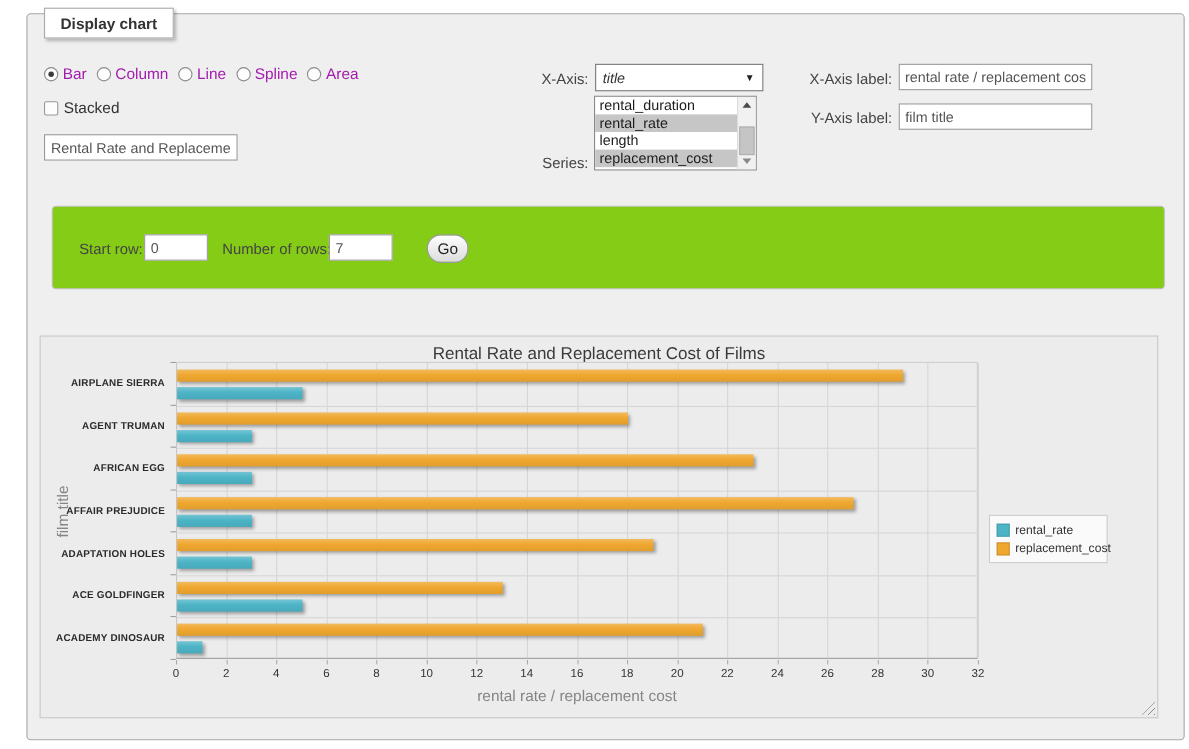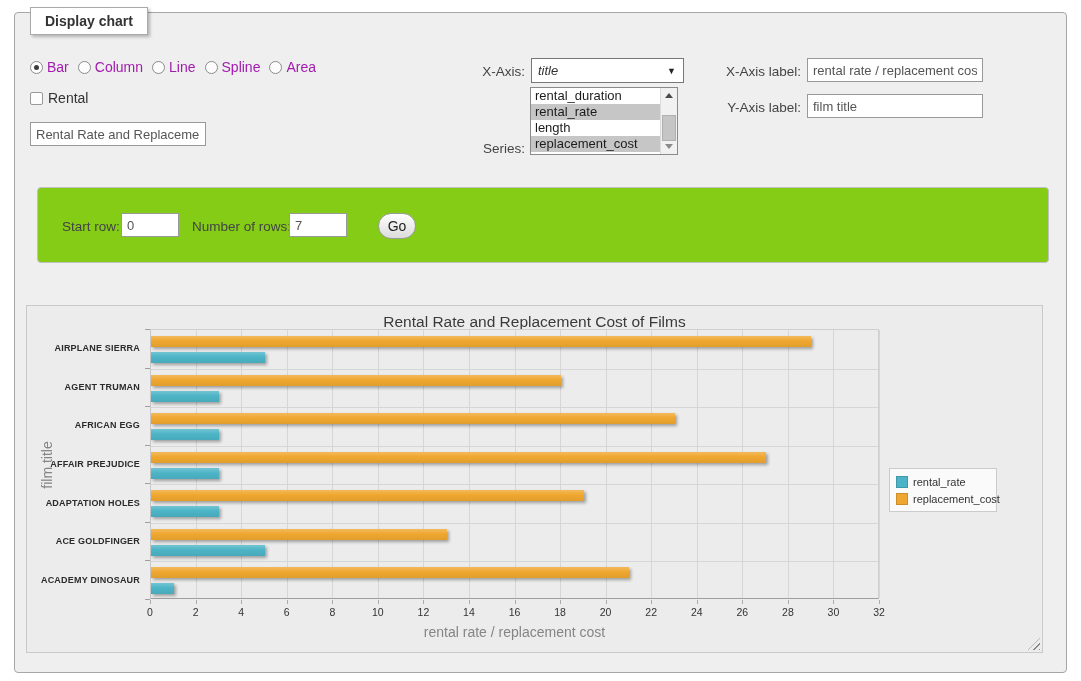--- a/index.html
+++ b/index.html
@@ -1,21 +1,21 @@
 <!DOCTYPE html>
 <html><head>
 <meta charset="utf-8">
 <style>
   * { box-sizing: border-box; margin: 0; padding: 0; }
   html,body { background:#fff; }
   body { font-family: "Liberation Sans", sans-serif; color:#444; }
   .page { position:relative; width:1081px; height:681px; background:#fff; overflow:hidden; }
 
   
-  .frame { position:absolute; left:14px; top:12px; width:1053px; height:661px;
+  .frame { position:absolute; left:24px; top:12px; width:1053px; height:661px;
            background:#efefef; border:1px solid #a6a6a6; border-radius:4px;padding-left:28px; }
   .frame-legend { position:absolute; left:15px; top:-6px; background:#fff;
            border:1px solid #aaa; padding:5px 14px; font-size:14px; font-weight:bold;
            color:#333; box-shadow:2px 2px 3px rgba(0,0,0,.25); }
 
   
   .ctl-label { position:absolute; font-size:13.5px; color:#444; white-space:nowrap; }
   .radio-row { position:absolute; left:15px; top:46px; display:flex; align-items:center; gap:9px;
                font-size:14px; color:#a21caf; }
   .radio-item { display:flex; align-items:center; gap:4px; cursor:default; }
@@ -106,21 +106,21 @@
           <div>Spline</div>
         </div>
         <div class="radio-item">
           <div class="radio"></div>
           <div>Area</div>
         </div>
       </div>
 
     <div class="check-row">
       <span class="checkbox"></span>
-      <span>Rental</span>
+      <span>Stacked</span>
     </div>
 
     <input class="txt" style="left: 15px; top: 109px; width: 176px;" value="Rental Rate and Replacement Cost of Films">
 
     <div class="ctl-label" style="left:450px; top:51px; width:60px; text-align:right;">X-Axis:</div>
     <div class="selectbox">
       <span class="val">title</span>
       <span class="arrow">▼</span>
     </div>
 

